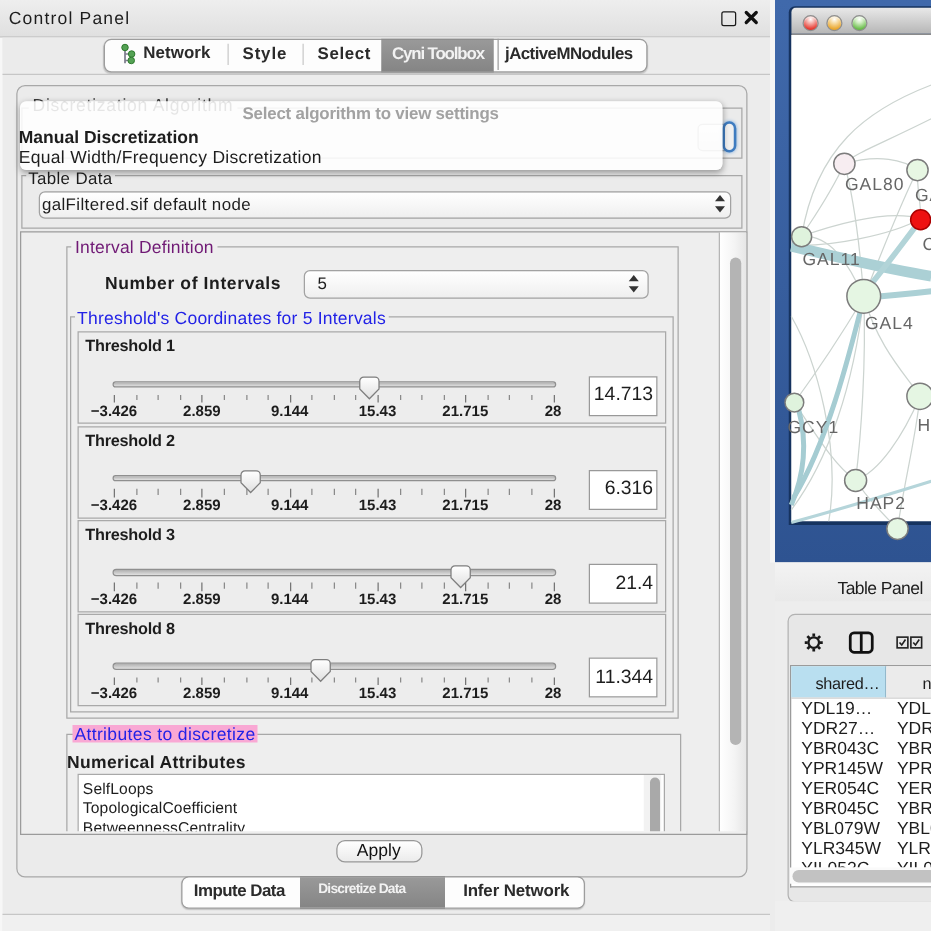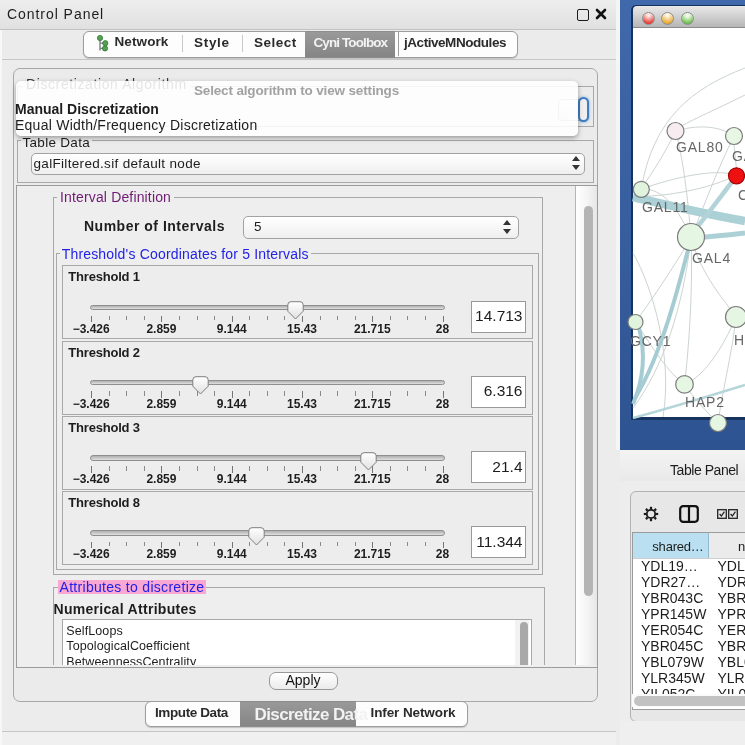--- a/index.html
+++ b/index.html
@@ -235,21 +235,21 @@
 <div class="ab" style="left:49.3px;top:454.25px;font-size:12.5px;color:#1d1d1d;letter-spacing:0.1px;">TopologicalCoefficient</div>
 <div class="ab" style="left:49.3px;top:469.8px;font-size:12.5px;color:#1d1d1d;letter-spacing:0.1px;">BetweennessCentrality</div>
 <div class="ab" style="left:497.7px;top:434px;width:14.5px;height:118px;background:#f2f2f2;"></div>
 <div class="ab" style="left:502.5px;top:435.8px;width:8px;height:115px;background:#a9a9a9;border-radius:4px;"></div>
 </div>
 <div class="ab" style="left:269px;top:672px;width:67px;height:16px;background:linear-gradient(#ffffff,#ebebeb);border:1px solid #989898;border-radius:7px;"></div>
 <div class="ab" style="left:269px;top:672.6px;width:68px;text-align:center;font-size:14px;color:#111;">Apply</div>
 <div class="ab" style="left:144.7px;top:701px;width:321px;height:24px;background:#fdfdfd;border:1px solid #9d9d9d;border-radius:6px;box-shadow:0 1px 1px rgba(0,0,0,0.18);"></div>
 <div class="ab" style="left:240px;top:701px;width:116px;height:24px;background:linear-gradient(#999999,#858585);border-top:1px solid #8d8d8d;border-bottom:1px solid #8d8d8d;"></div>
 <div class="ab" style="left:155px;top:705.7px;font-size:13.5px;color:#2b2b2b;font-weight:bold;letter-spacing:-0.4px;">Impute Data</div>
-<div class="ab" style="left:254.5px;top:705.7px;font-size:17px;color:#f2f2f2;font-weight:bold;letter-spacing:-0.6px;">Discretize Data</div>
+<div class="ab" style="left:254.5px;top:705.7px;font-size:11px;color:#f2f2f2;font-weight:bold;letter-spacing:-0.6px;">Discretize Data</div>
 <div class="ab" style="left:370.5px;top:705.7px;font-size:13.5px;color:#2b2b2b;font-weight:bold;letter-spacing:-0.1px;">Infer Network</div>
 <div class="ab" style="left:2px;top:731px;width:614px;height:1px;background:#c6c6c6;"></div>
 <div class="ab" style="left:2px;top:732px;width:614px;height:13px;background:#f0f0f0;"></div>
 <div class="ab" style="left:15.5px;top:81px;width:562px;height:54.5px;background:rgba(255,255,255,0.87);border-radius:5px;box-shadow:0 2px 5px rgba(0,0,0,0.35);"></div>
 <div class="ab" style="left:15.5px;top:84.4px;width:562px;text-align:center;font-size:13.5px;letter-spacing:-0.15px;color:#a2a2a2;font-weight:bold;">Select algorithm to view settings</div>
 <div class="ab" style="left:15px;top:102.1px;font-size:14px;color:#1d1d1d;font-weight:bold;">Manual Discretization</div>
 <div class="ab" style="left:15px;top:117.9px;font-size:14px;color:#1d1d1d;letter-spacing:0.25px;">Equal Width/Frequency Discretization</div>
 <div class="ab" style="left:620px;top:0;width:125px;height:450px;background:linear-gradient(#4069ab,#2e5391);"></div>
 <div class="ab" style="left:616px;top:0;width:4px;height:450px;background:#f5f5f5;"></div>
 <div class="ab" style="left:631px;top:5px;width:114px;height:415px;background:#16335f;border-radius:5px 0 0 0;"></div>

